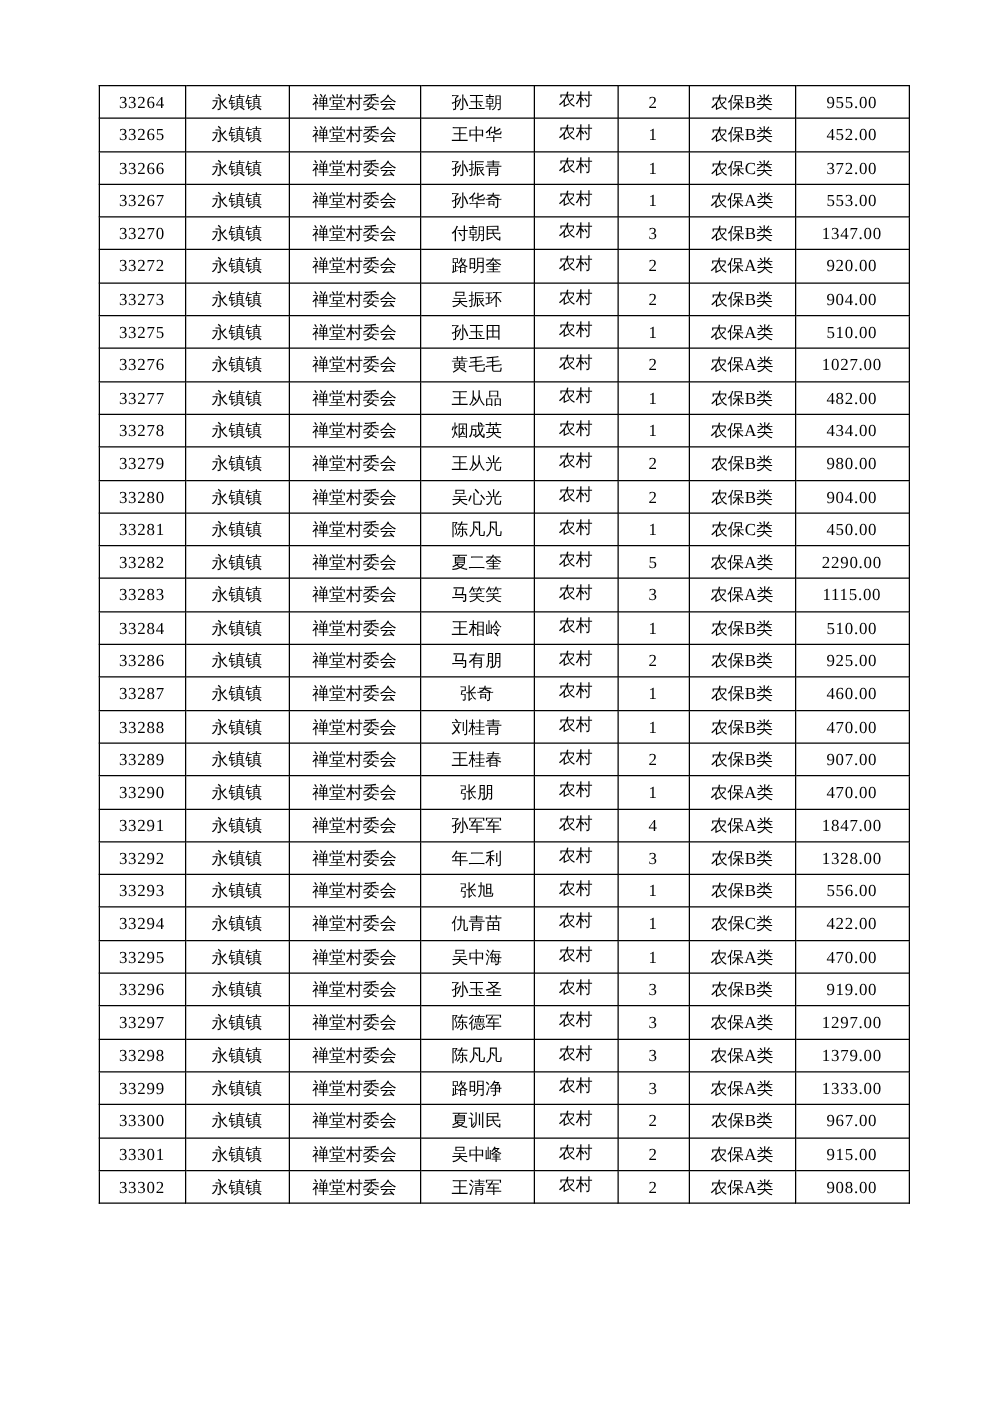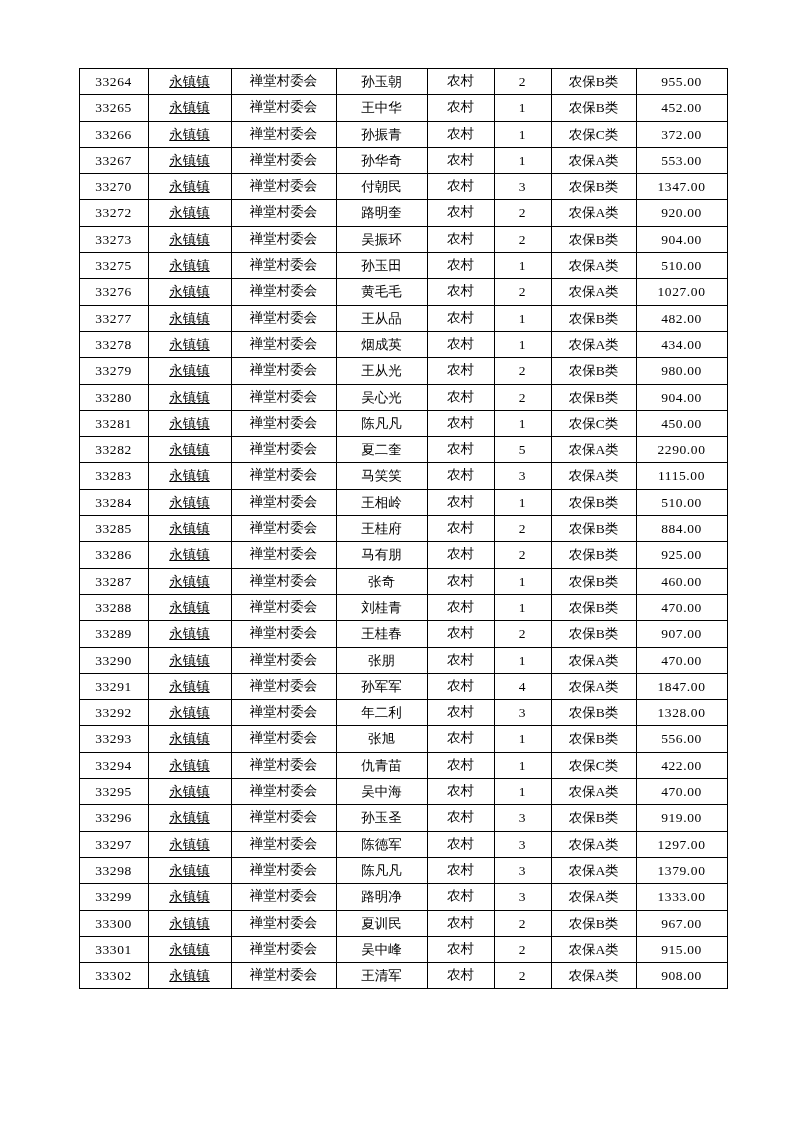--- a/index.html
+++ b/index.html
@@ -32,22 +32,22 @@
     height: 25.3px;
     line-height: 25.3px;
     padding: 0;
     text-align: center;
     vertical-align: middle;
     font-size: 13.5px;
     white-space: nowrap;
     overflow: hidden;
   }
   td.col-id      { width: 68px; font-family: "Liberation Serif", serif; }
-  td.col-town    { width: 82px; text-decoration: underline; }
-  td.col-village { width: 104px; font-family: Liberation Mono, monospace; }
+  td.col-town    { width: 82px; }
+  td.col-village { width: 104px; }
   td.col-name    { width: 90px; }
   td.col-type    { width: 66px; font-family: Liberation Mono, monospace; }
   td.col-count   { width: 56px; }
   td.col-cat     { width: 84px; }
   td.col-amount  { width: 90px; font-family: Liberation Serif, serif; }
   .num {
     font-family: "Liberation Serif", serif;
     letter-spacing: 0.6px;
   }
 </style>
@@ -221,30 +221,20 @@
           <td class="col-id num">33284</td>
           <td class="col-town">永镇镇</td>
           <td class="col-village">禅堂村委会</td>
           <td class="col-name">王相岭</td>
           <td class="col-type">农村</td>
           <td class="col-count num">1</td>
           <td class="col-cat">农保B类</td>
           <td class="col-amount num">510.00</td>
         </tr>
         <tr>
-          <td class="col-id num">33285</td>
-          <td class="col-town">永镇镇</td>
-          <td class="col-village">禅堂村委会</td>
-          <td class="col-name">王桂府</td>
-          <td class="col-type">农村</td>
-          <td class="col-count num">2</td>
-          <td class="col-cat">农保B类</td>
-          <td class="col-amount num">884.00</td>
-        </tr>
-        <tr>
           <td class="col-id num">33286</td>
           <td class="col-town">永镇镇</td>
           <td class="col-village">禅堂村委会</td>
           <td class="col-name">马有朋</td>
           <td class="col-type">农村</td>
           <td class="col-count num">2</td>
           <td class="col-cat">农保B类</td>
           <td class="col-amount num">925.00</td>
         </tr>
         <tr>

